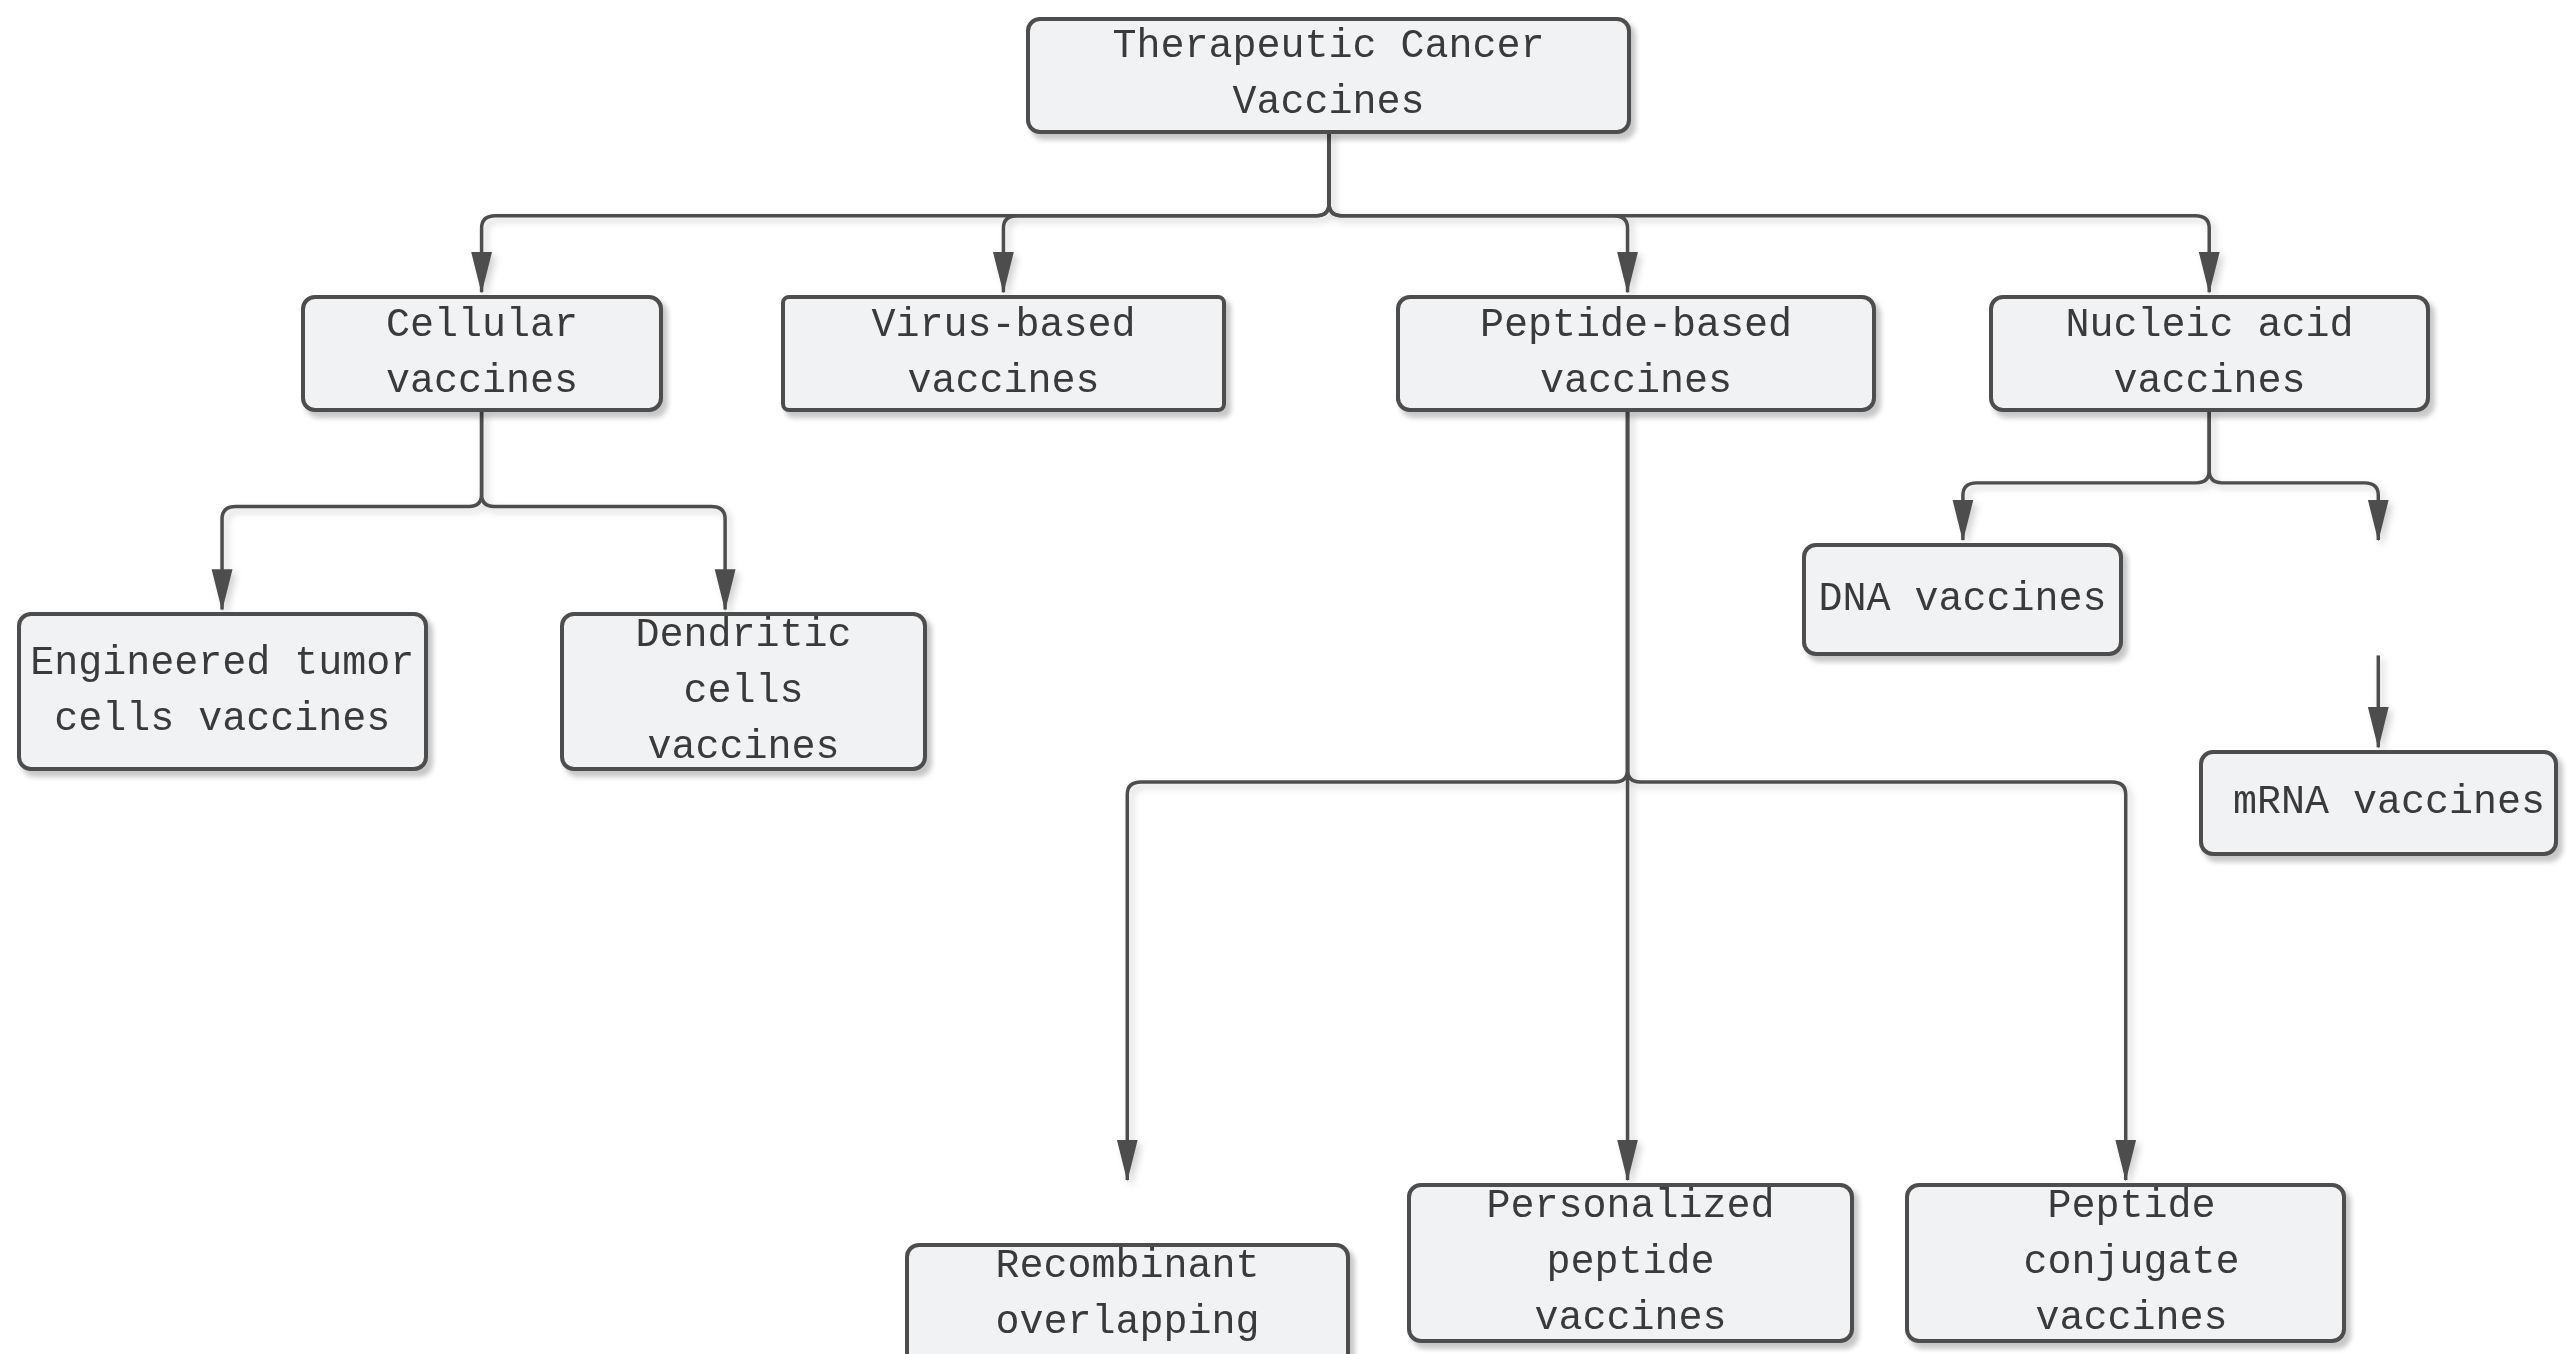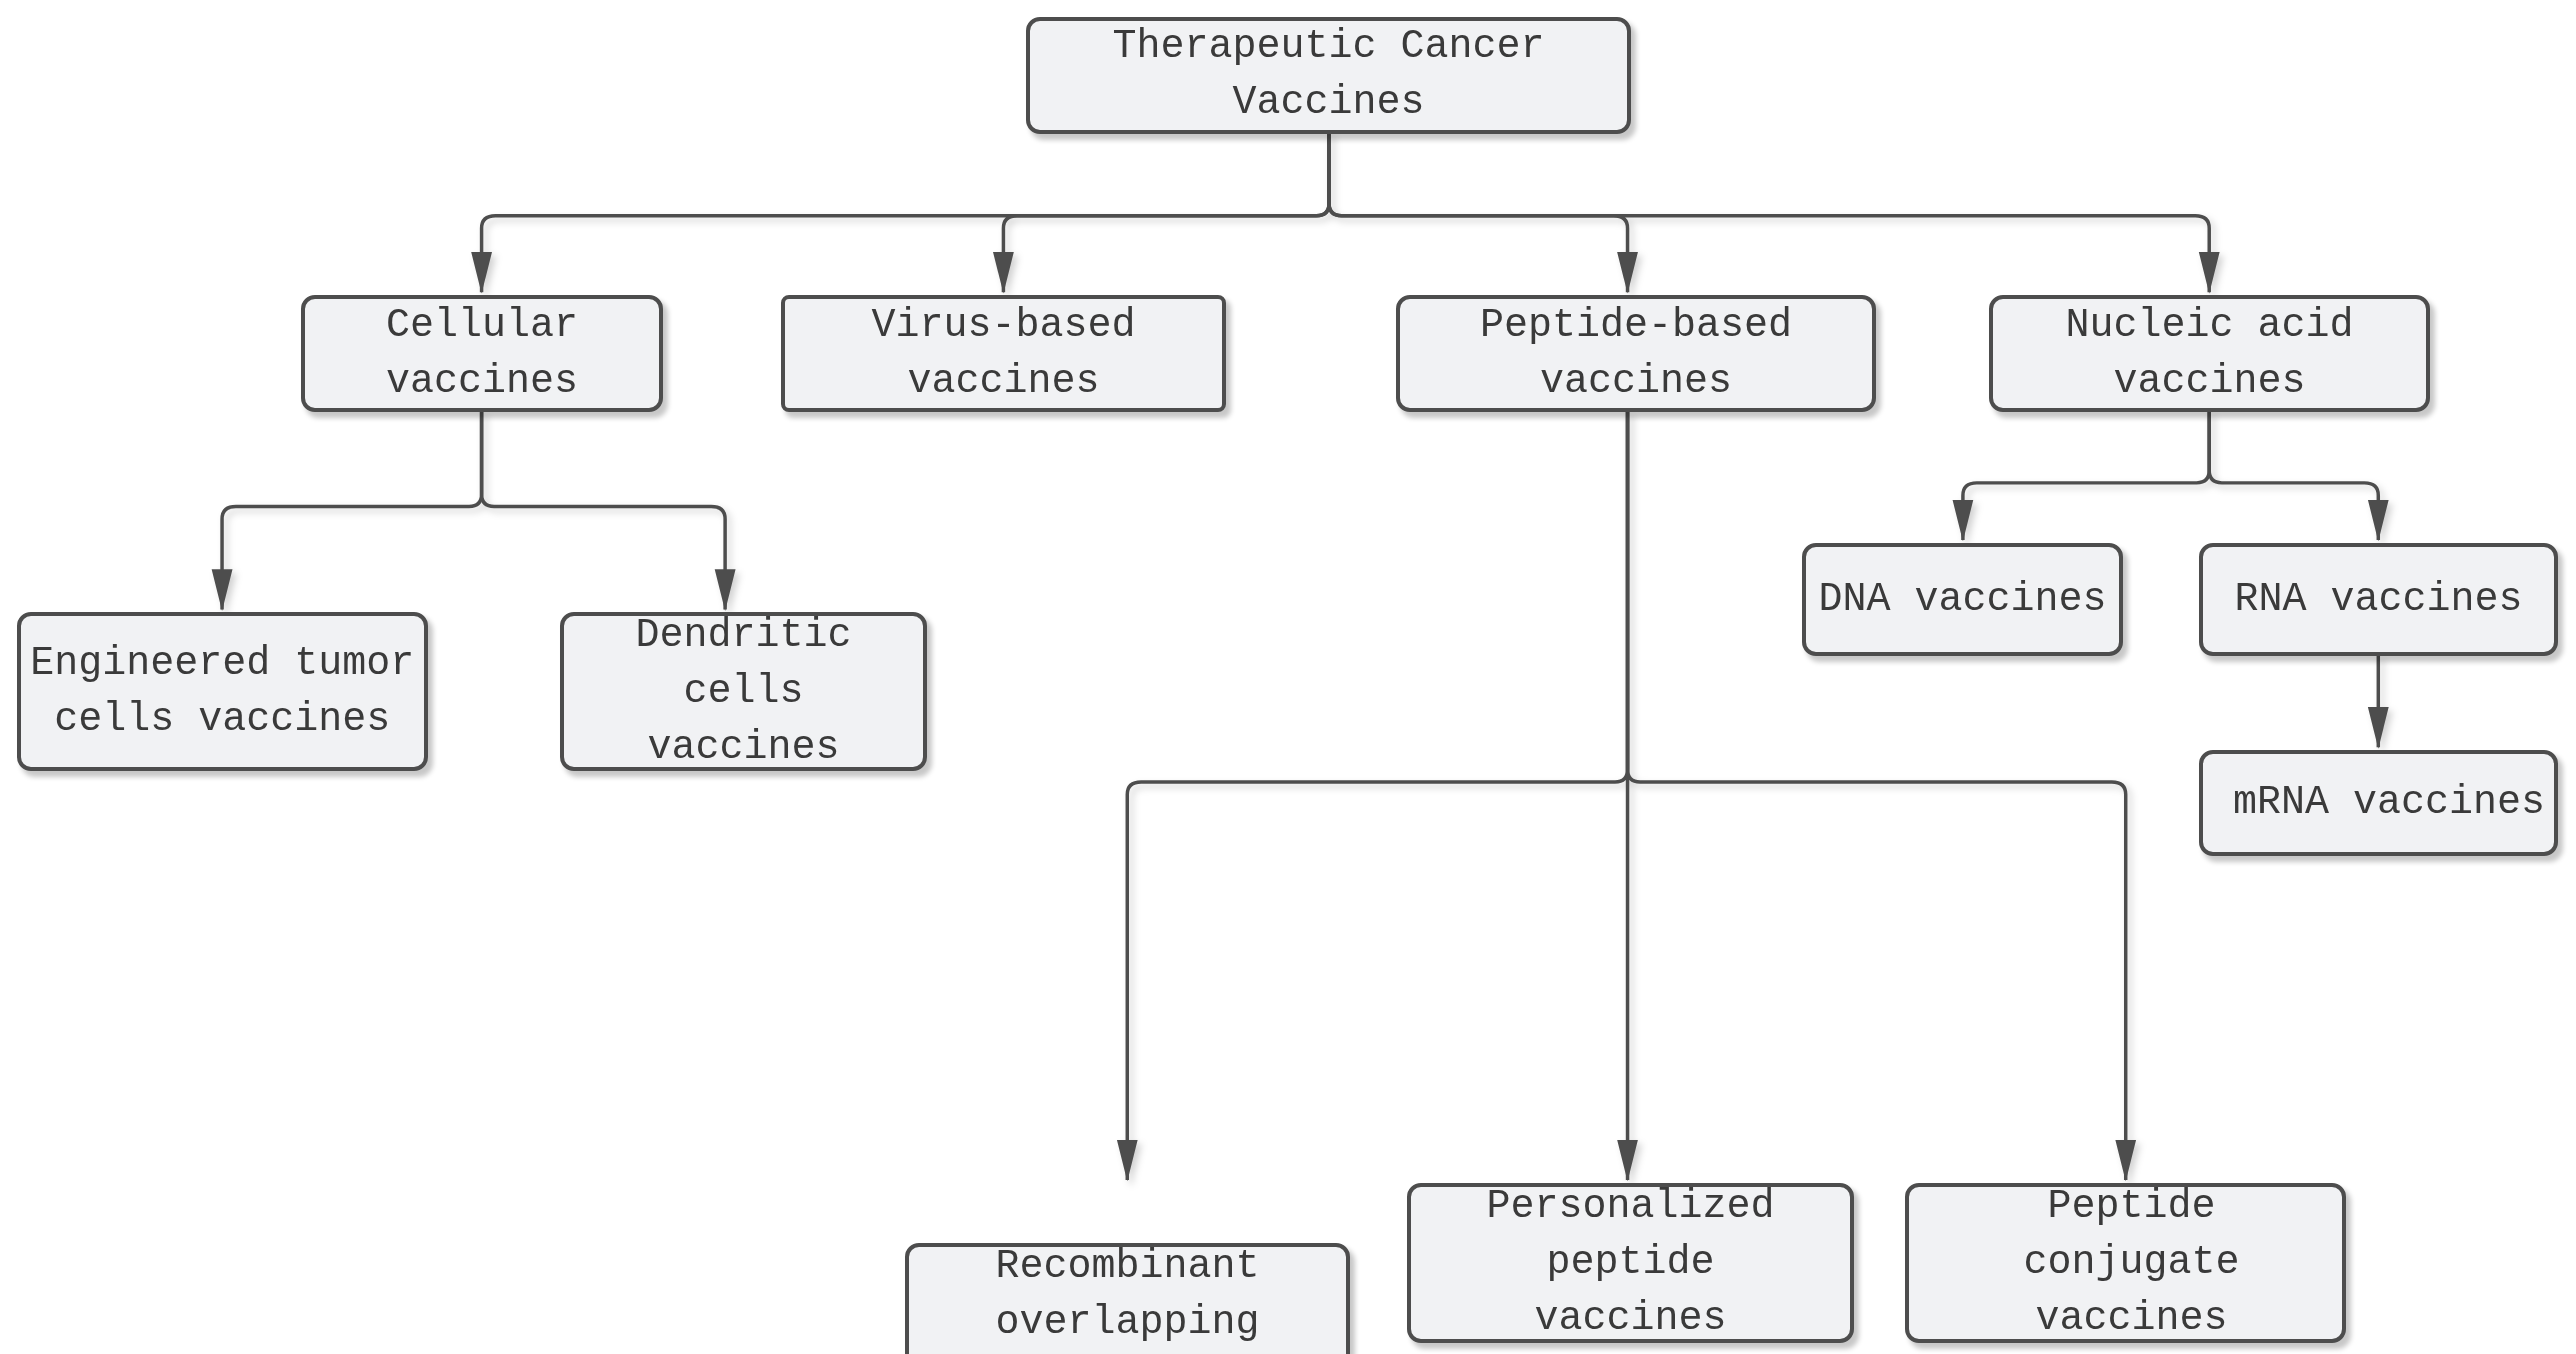--- a/index.html
+++ b/index.html
@@ -102,23 +102,20 @@
 
   <div class="node" style="left:560px;top:612px;width:367px;height:159px;align-items:center;">
     <span class="label">Dendritic cells
 vaccines</span>
   </div>
 
   <div class="node" style="left:1802px;top:543px;width:321px;height:113px;">
     <span class="label">DNA vaccines</span>
   </div>
 
-  <div class="node" style="left:2199px;top:543px;width:359px;height:113px;">
-    <span class="label">RNA vaccines</span>
-  </div>
 
   <div class="node" style="left:2199px;top:750px;width:359px;height:106px;padding-left:21px;">
     <span class="label">mRNA vaccines</span>
   </div>
 
   <div class="node" style="left:905px;top:1243px;width:445px;height:160px;">
     <span class="label">Recombinant
 overlapping peptides</span>
   </div>
 

